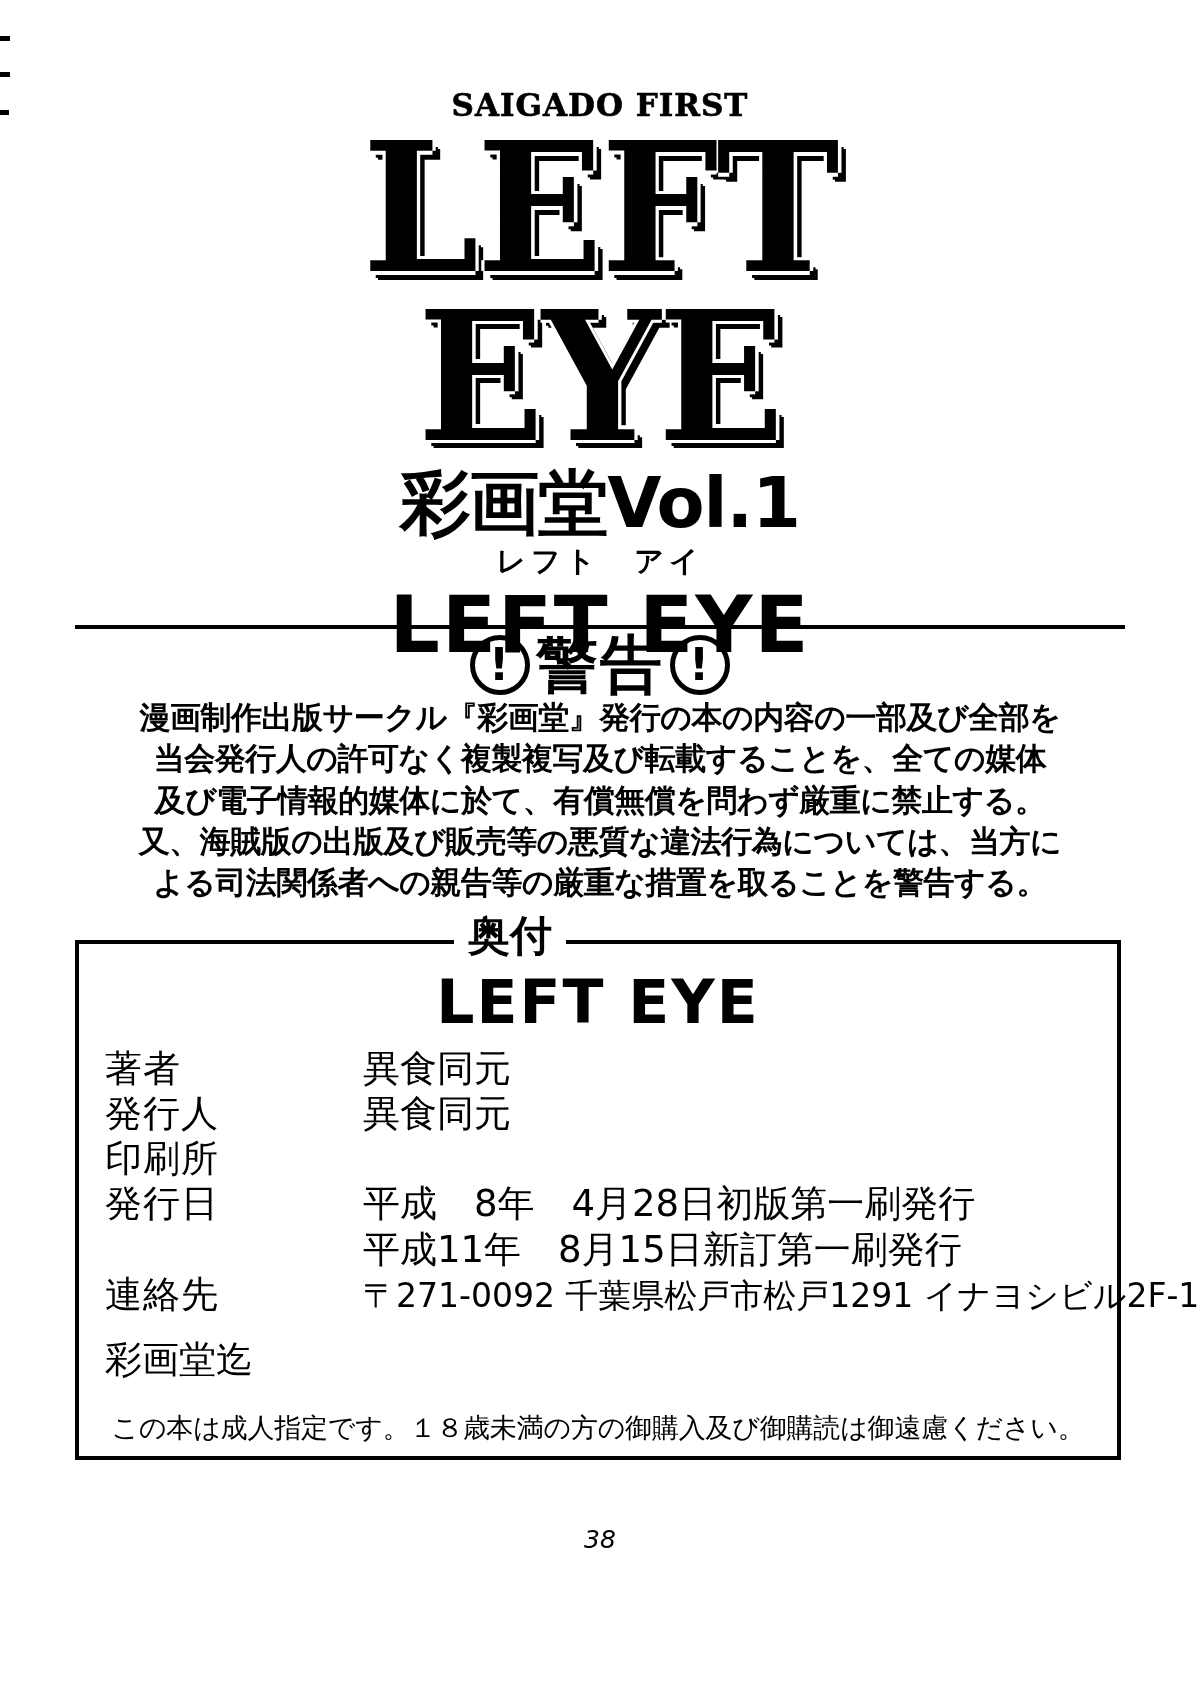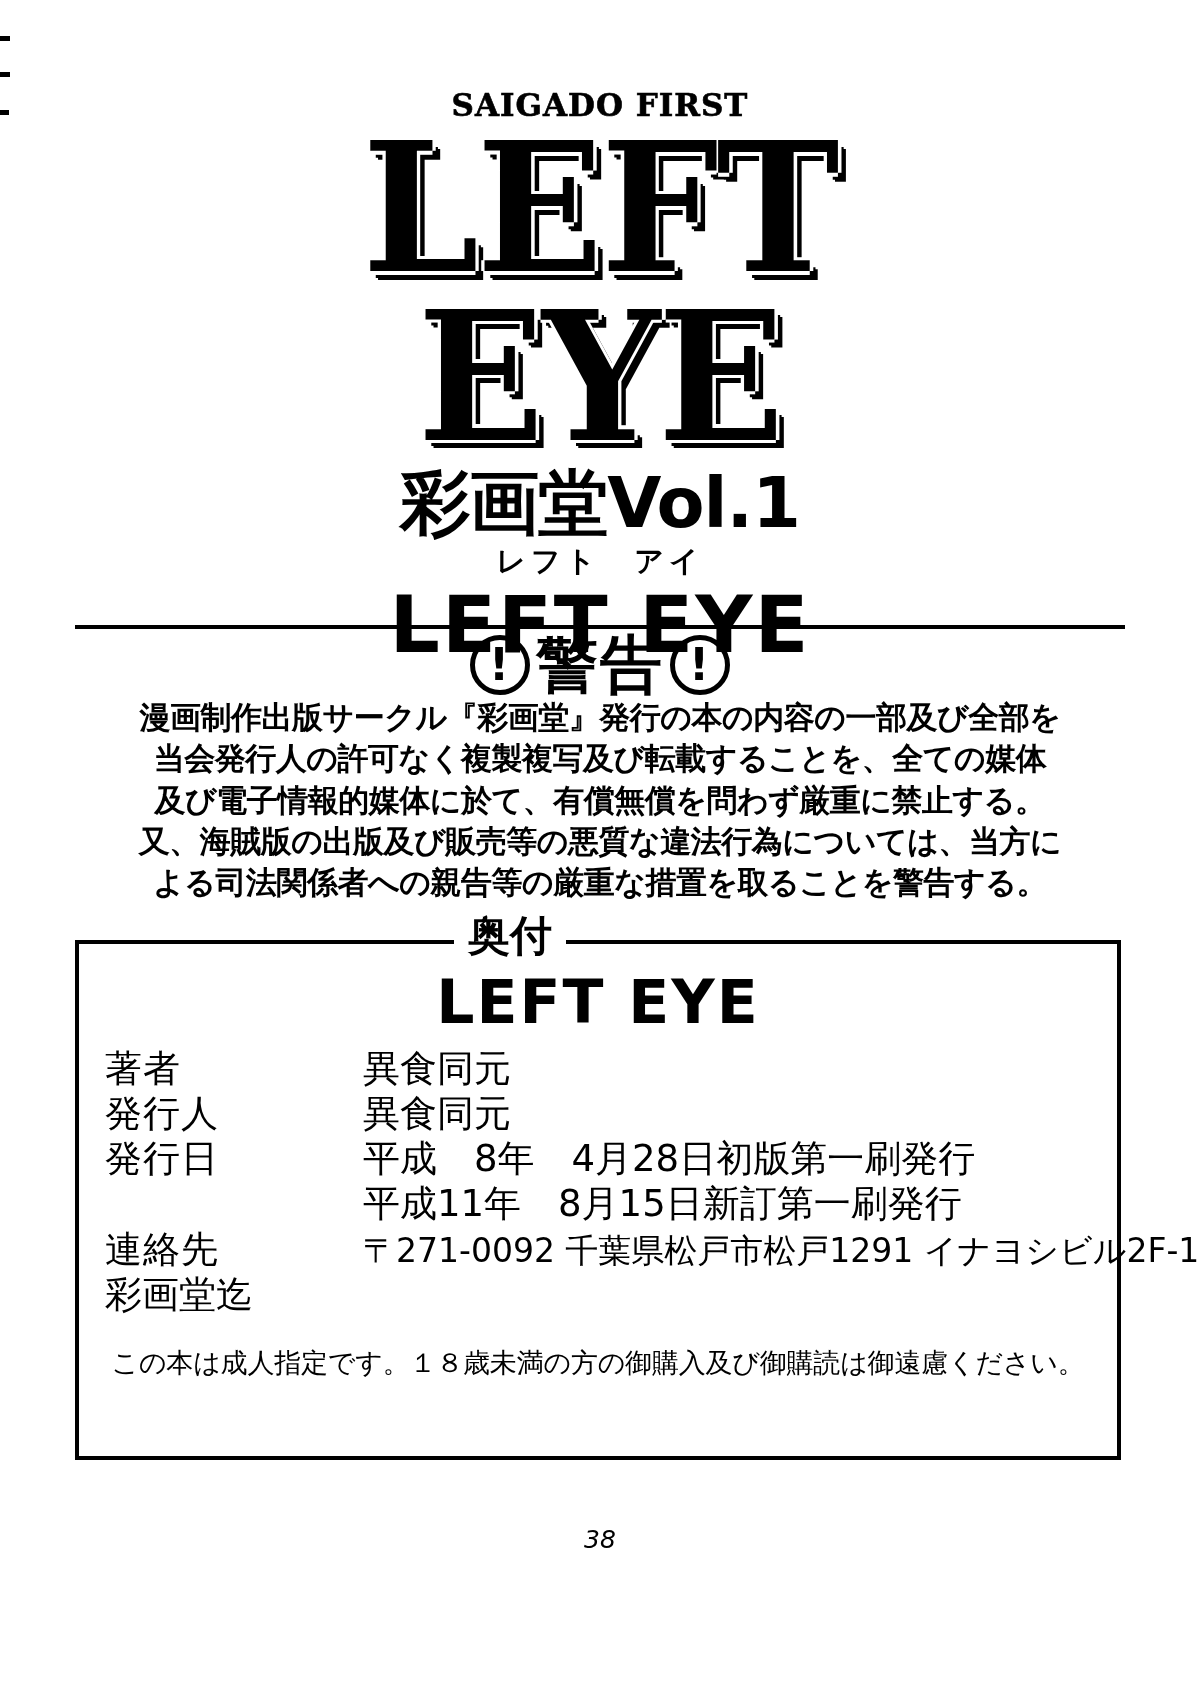--- a/index.html
+++ b/index.html
@@ -188,20 +188,21 @@
   }
   .colo-row .k {
     width: 258px;
     flex: 0 0 258px;
     letter-spacing: 1px;
   }
   .colo-row .v { flex: 1 1 auto; }
   .colo-row.indent .k { visibility: hidden; }
   .colo-row.small-v .v { font-size: 33px; }
   .colo-row.right-v {
+    margin-top: 20px;
   }
   .colo-note {
     margin-top: 28px;
     padding: 0 20px;
     text-align: center;
     font-family: "DejaVu Sans", sans-serif;
     font-size: 27px;
     letter-spacing: -0.2px;
     white-space: nowrap;
   }
@@ -265,20 +266,21 @@
     <div class="colo-rows">
       <div class="colo-row">
         <span class="k">著者</span>
         <span class="v">異食同元</span>
       </div>
       <div class="colo-row">
         <span class="k">発行人</span>
         <span class="v">異食同元</span>
       </div>
       <div class="colo-row">
+        <span class="k">印刷所</span>
       </div>
       <div class="colo-row">
         <span class="k">発行日</span>
         <span class="v">平成　8年　4月28日初版第一刷発行</span>
       </div>
       <div class="colo-row indent">
         <span class="k"></span>
         <span class="v">平成11年　8月15日新訂第一刷発行</span>
       </div>
       <div class="colo-row small-v">

